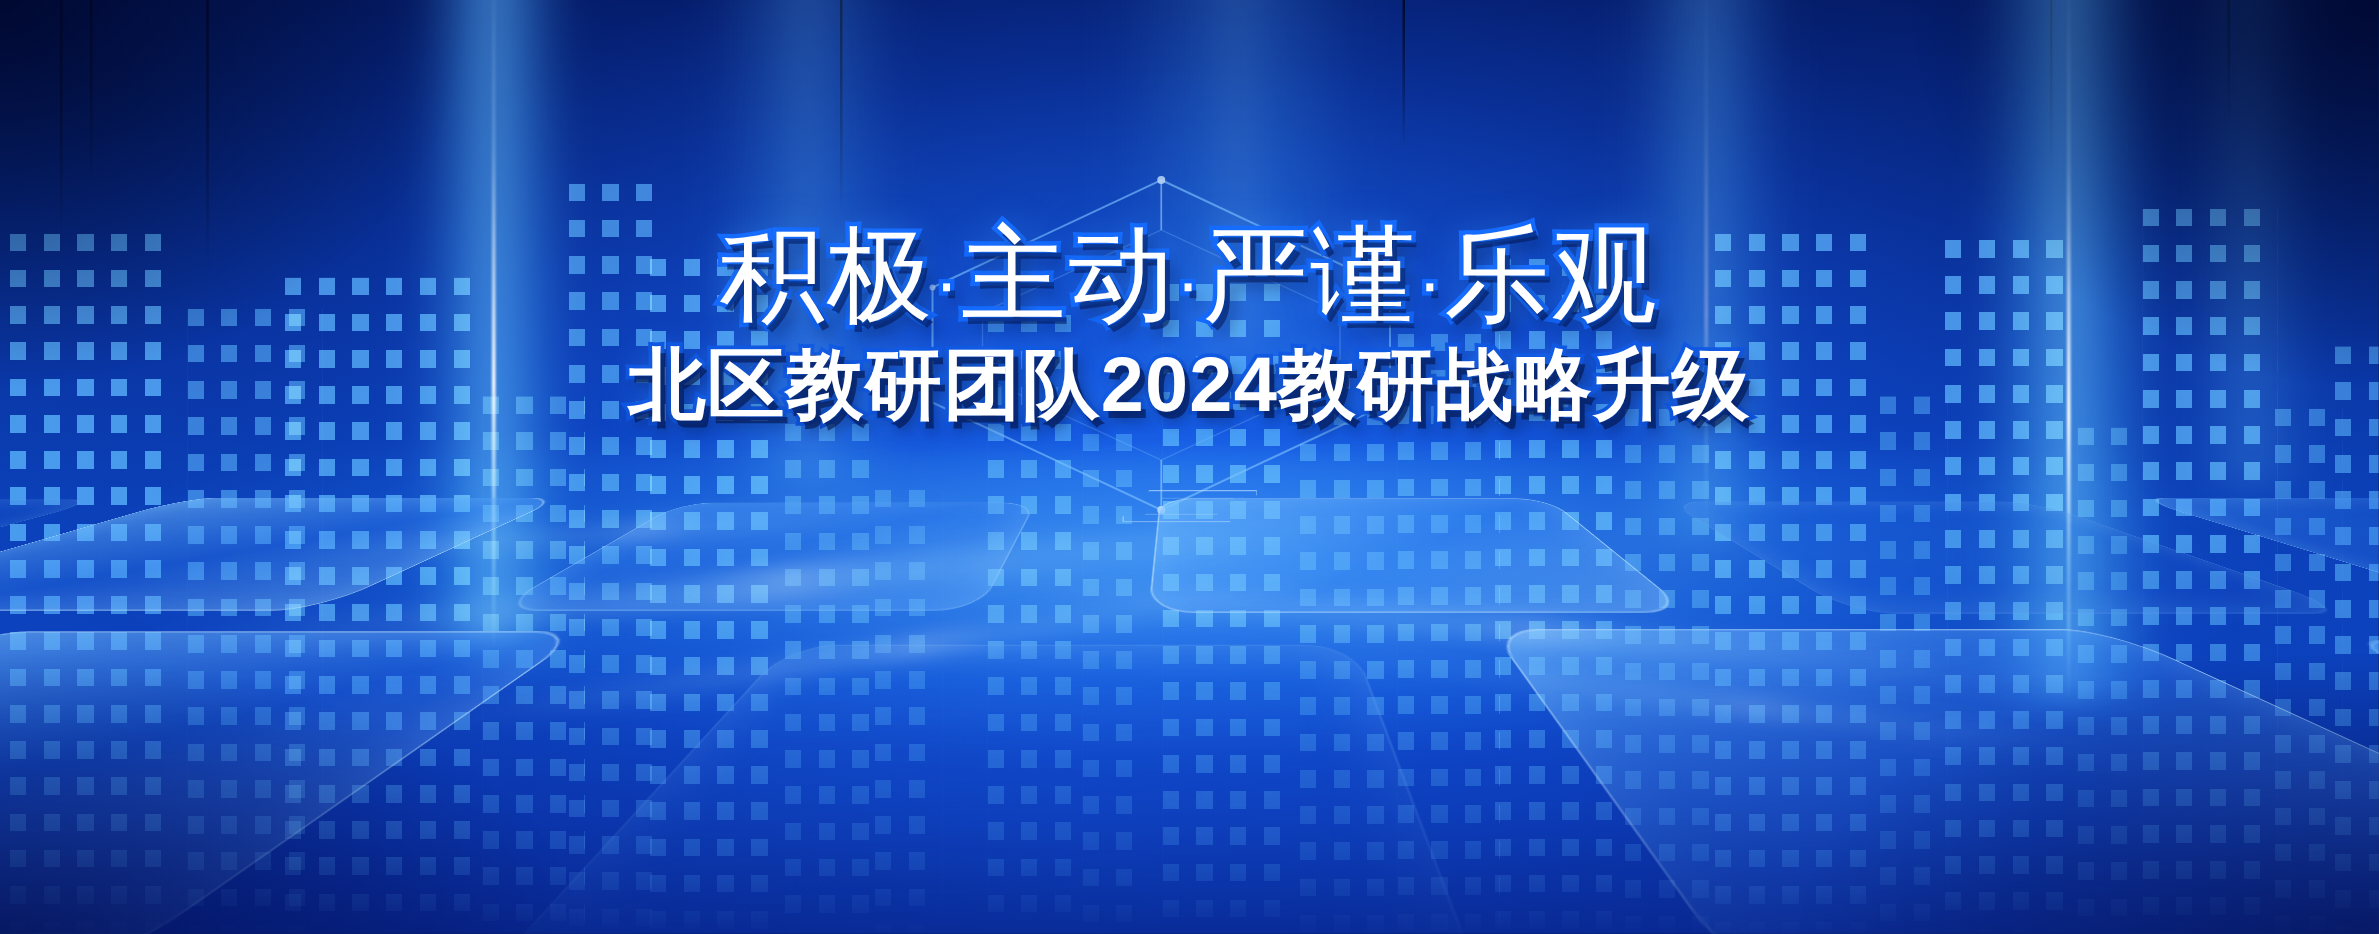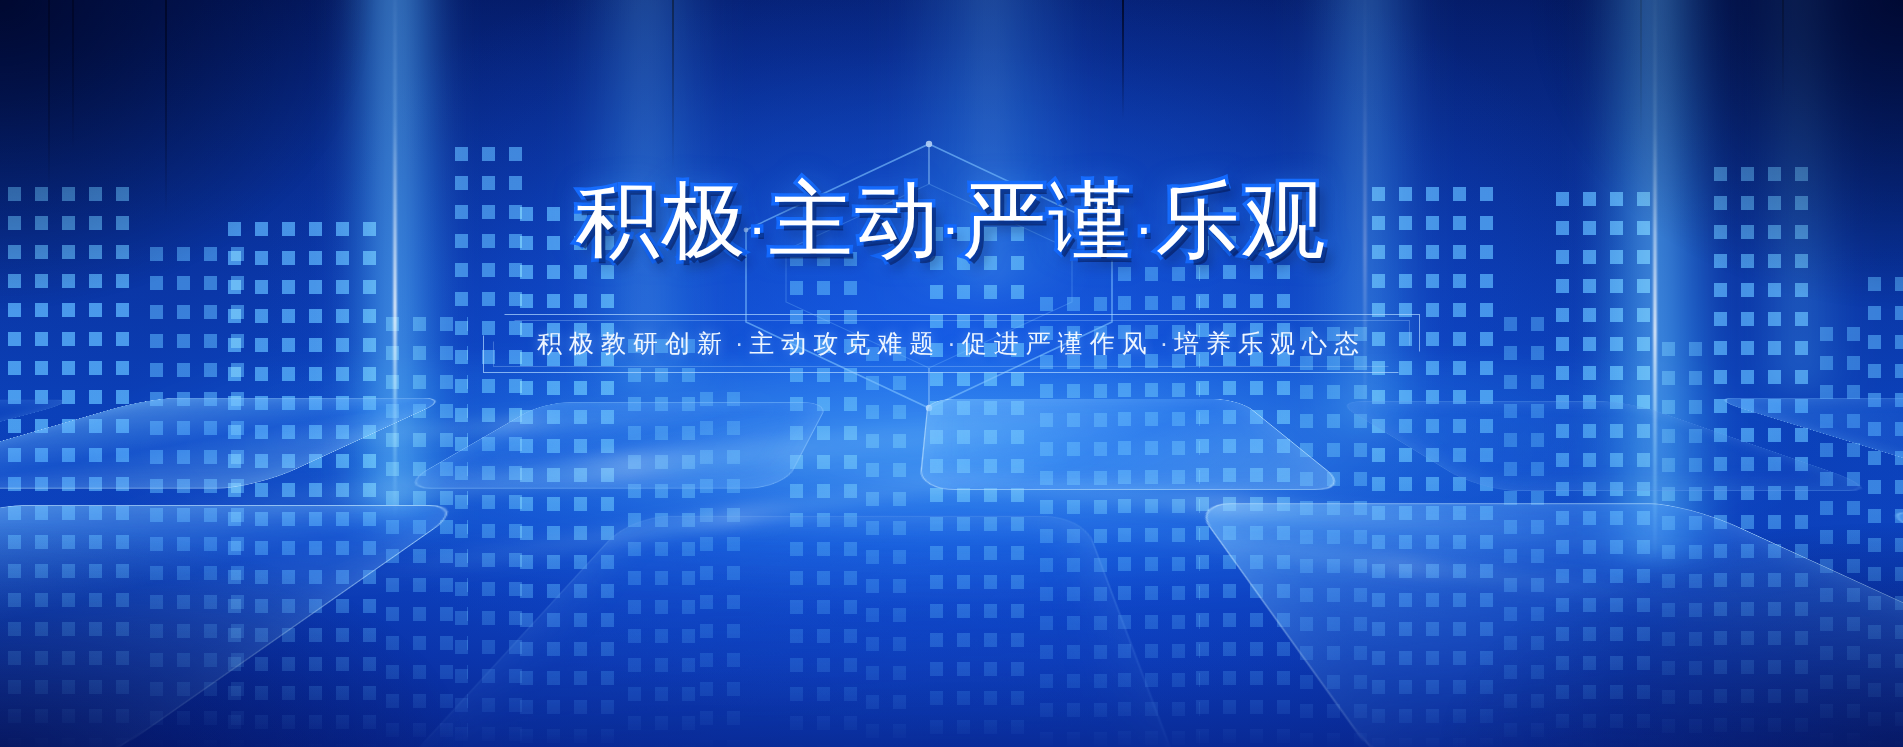--- a/index.html
+++ b/index.html
@@ -287,23 +287,21 @@
   </div>
 
   <div class="layer vignette"></div>
 
   <div class="content">
 
     <div class="title">
       <span>积极</span><span class="dot">·</span><span>主动</span><span class="dot">·</span><span>严谨</span><span class="dot">·</span><span>乐观</span>
     </div>
 
+    <div class="subtitle">北区教研团队2024教研战略升级</div>
 
     <div class="tagline-wrap">
       <div class="tagline-frame"></div>
       <div class="tagline-frame inner"></div>
-      <div class="tagline">
-        <span>积极教研创新</span><span class="sep">·</span><span>主动攻克难题</span><span class="sep">·</span><span>促进严谨作风</span><span class="sep">·</span><span>培养乐观心态</span>
-      </div>
     </div>
 
   </div>
 </div>
 
 </body></html>

